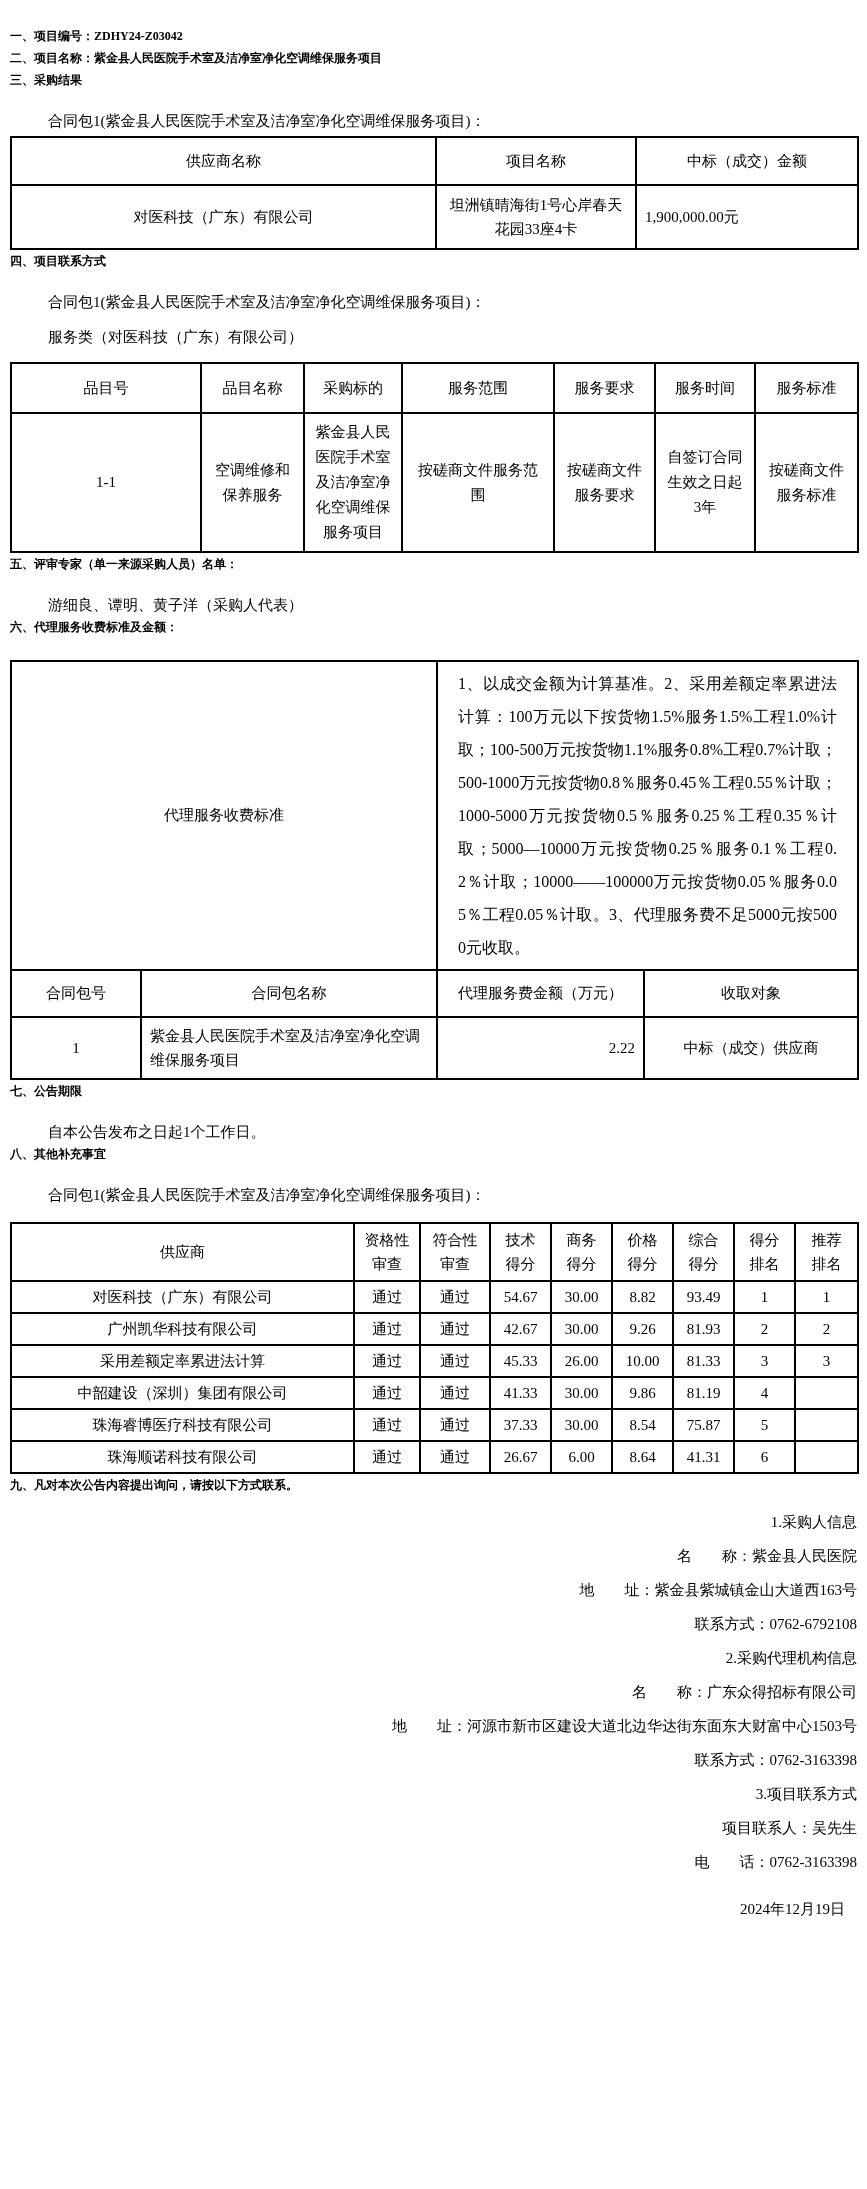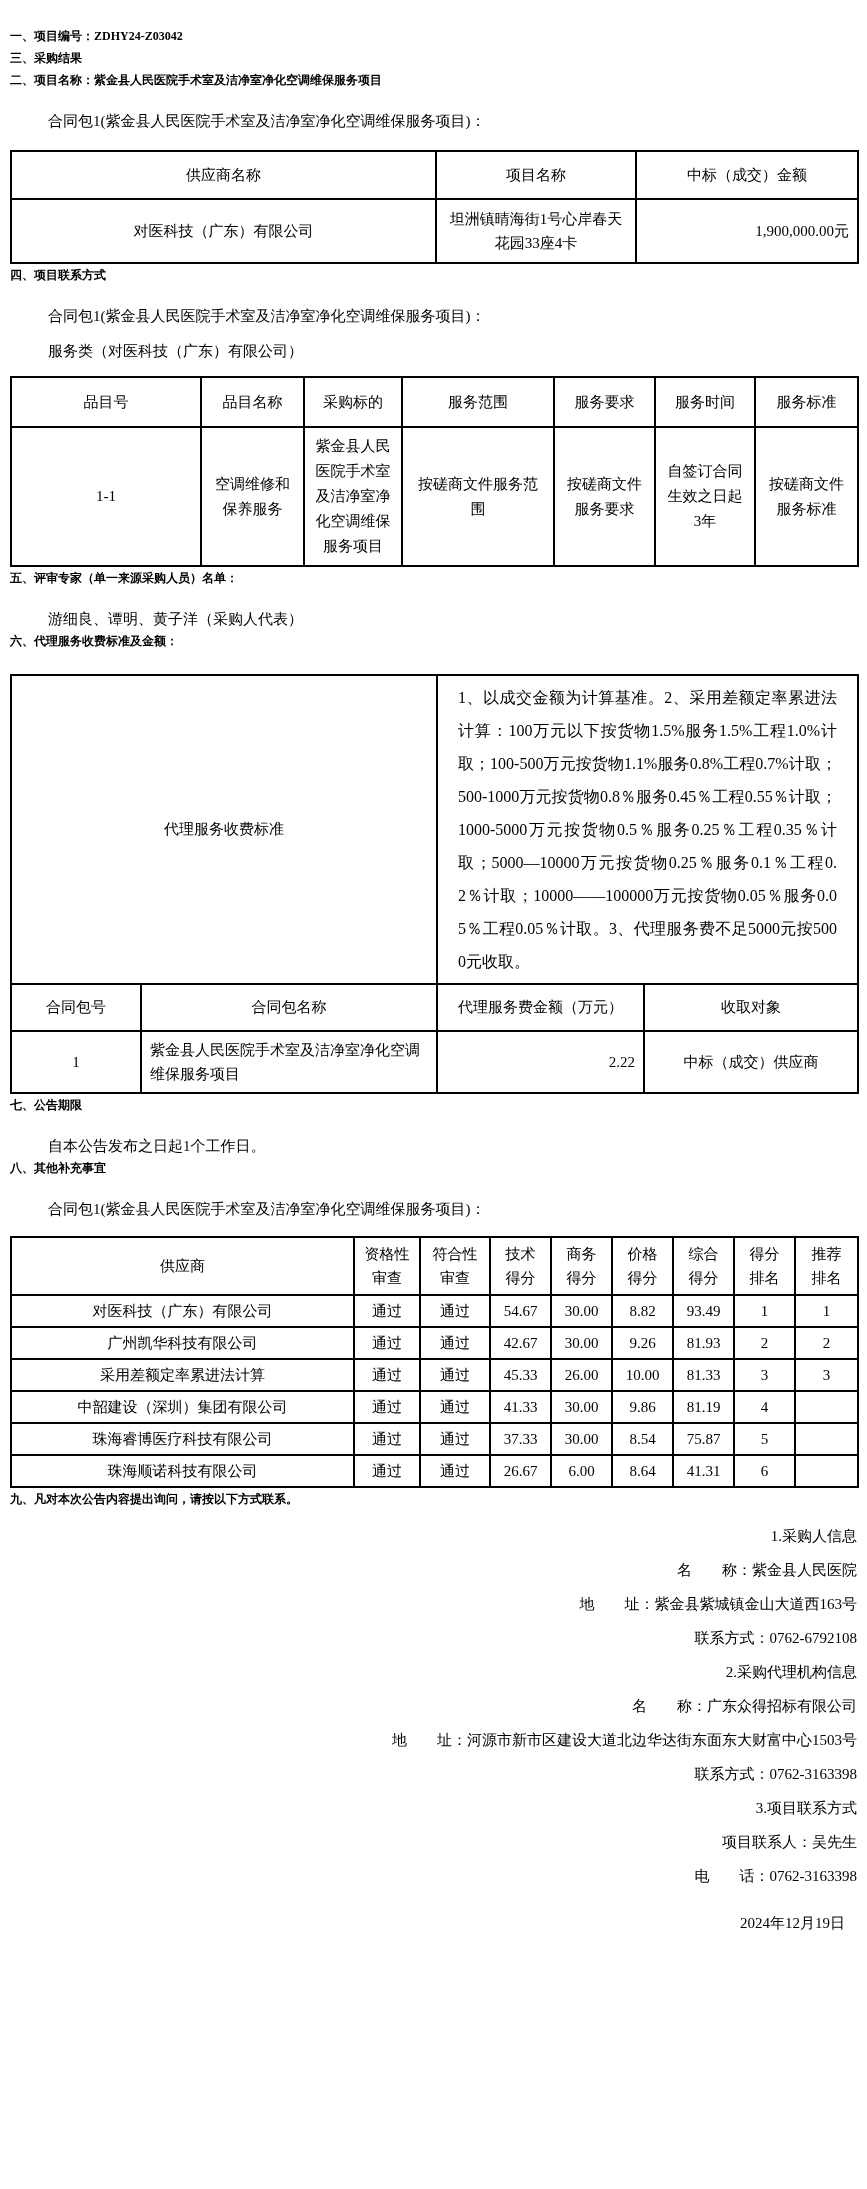--- a/index.html
+++ b/index.html
@@ -5,26 +5,26 @@
   html, body { margin: 0; padding: 0; background: #ffffff; color: #000000; }
   body { width: 867px; font-family: "Liberation Serif", "DejaVu Serif", serif; font-size: 15px; }
   .doc { padding: 25px 10px 40px 10px; }
   h2.sec { font-size: 12px; font-weight: bold; margin: 0; line-height: 22px; }
   .mt40 { margin-top: 40px; }
   .mt30 { margin-top: 30px; }
   .mt25 { margin-top: 25px; }
   p.body-line { margin: 0; padding-left: 38px; line-height: 21px; }
   p.mt20 { margin-top: 20px; }
   p.mt14 { margin-top: 14px; }
-  table { border-collapse: collapse; table-layout: fixed; width: 847px; margin-top: 18px; }
+  table { border-collapse: collapse; table-layout: fixed; width: 847px; margin-top: 4px; }
   th, td { border: 2px solid #000000; font-weight: normal; text-align: center; vertical-align: middle; padding: 6px 8px; font-size: 15px; word-break: break-all; }
   
   #result-table th { height: 34px; }
   #result-table td { height: 50px; line-height: 24px; }
-  #result-table .amount { text-align: right; }
+  #result-table .amount { text-align: left; }
   
   #subject-table th { height: 36px; }
   #subject-table td { height: 112px; line-height: 25px; }
   
   #fee-table .fee-label { height: 295px; }
   #fee-table .fee-text { text-align: justify; text-justify: inter-character; font-size: 16px; line-height: 33px; padding: 2px 20px; }
   #fee-table th { height: 33px; }
   #fee-table td.fee-row { height: 44px; line-height: 24px; }
   #fee-table .pkg-name { text-align: left; }
   #fee-table .fee-amount { text-align: right; }
@@ -38,23 +38,23 @@
   .footer { text-align: right; padding-right: 12px; }
   .footer p { margin: 12px 0 0 0; line-height: 21px; }
 </style>
 </head>
 <body>
 
 <div class="doc">
 
   <h2 class="sec">一、项目编号：ZDHY24-Z03042</h2>
 
+  <h2 class="sec mt40">二、项目名称：紫金县人民医院手术室及洁净室净化空调维保服务项目</h2>
+
   <h2 class="sec mt40">三、采购结果</h2>
-
-  <h2 class="sec mt40">二、项目名称：紫金县人民医院手术室及洁净室净化空调维保服务项目</h2>
   <p class="body-line mt20">合同包1(紫金县人民医院手术室及洁净室净化空调维保服务项目)：</p>
 
   <table id="result-table">
     <colgroup>
         <col style="width:425px">
         <col style="width:200px">
         <col style="width:222px">
       </colgroup>
     <tbody>
         <tr>

